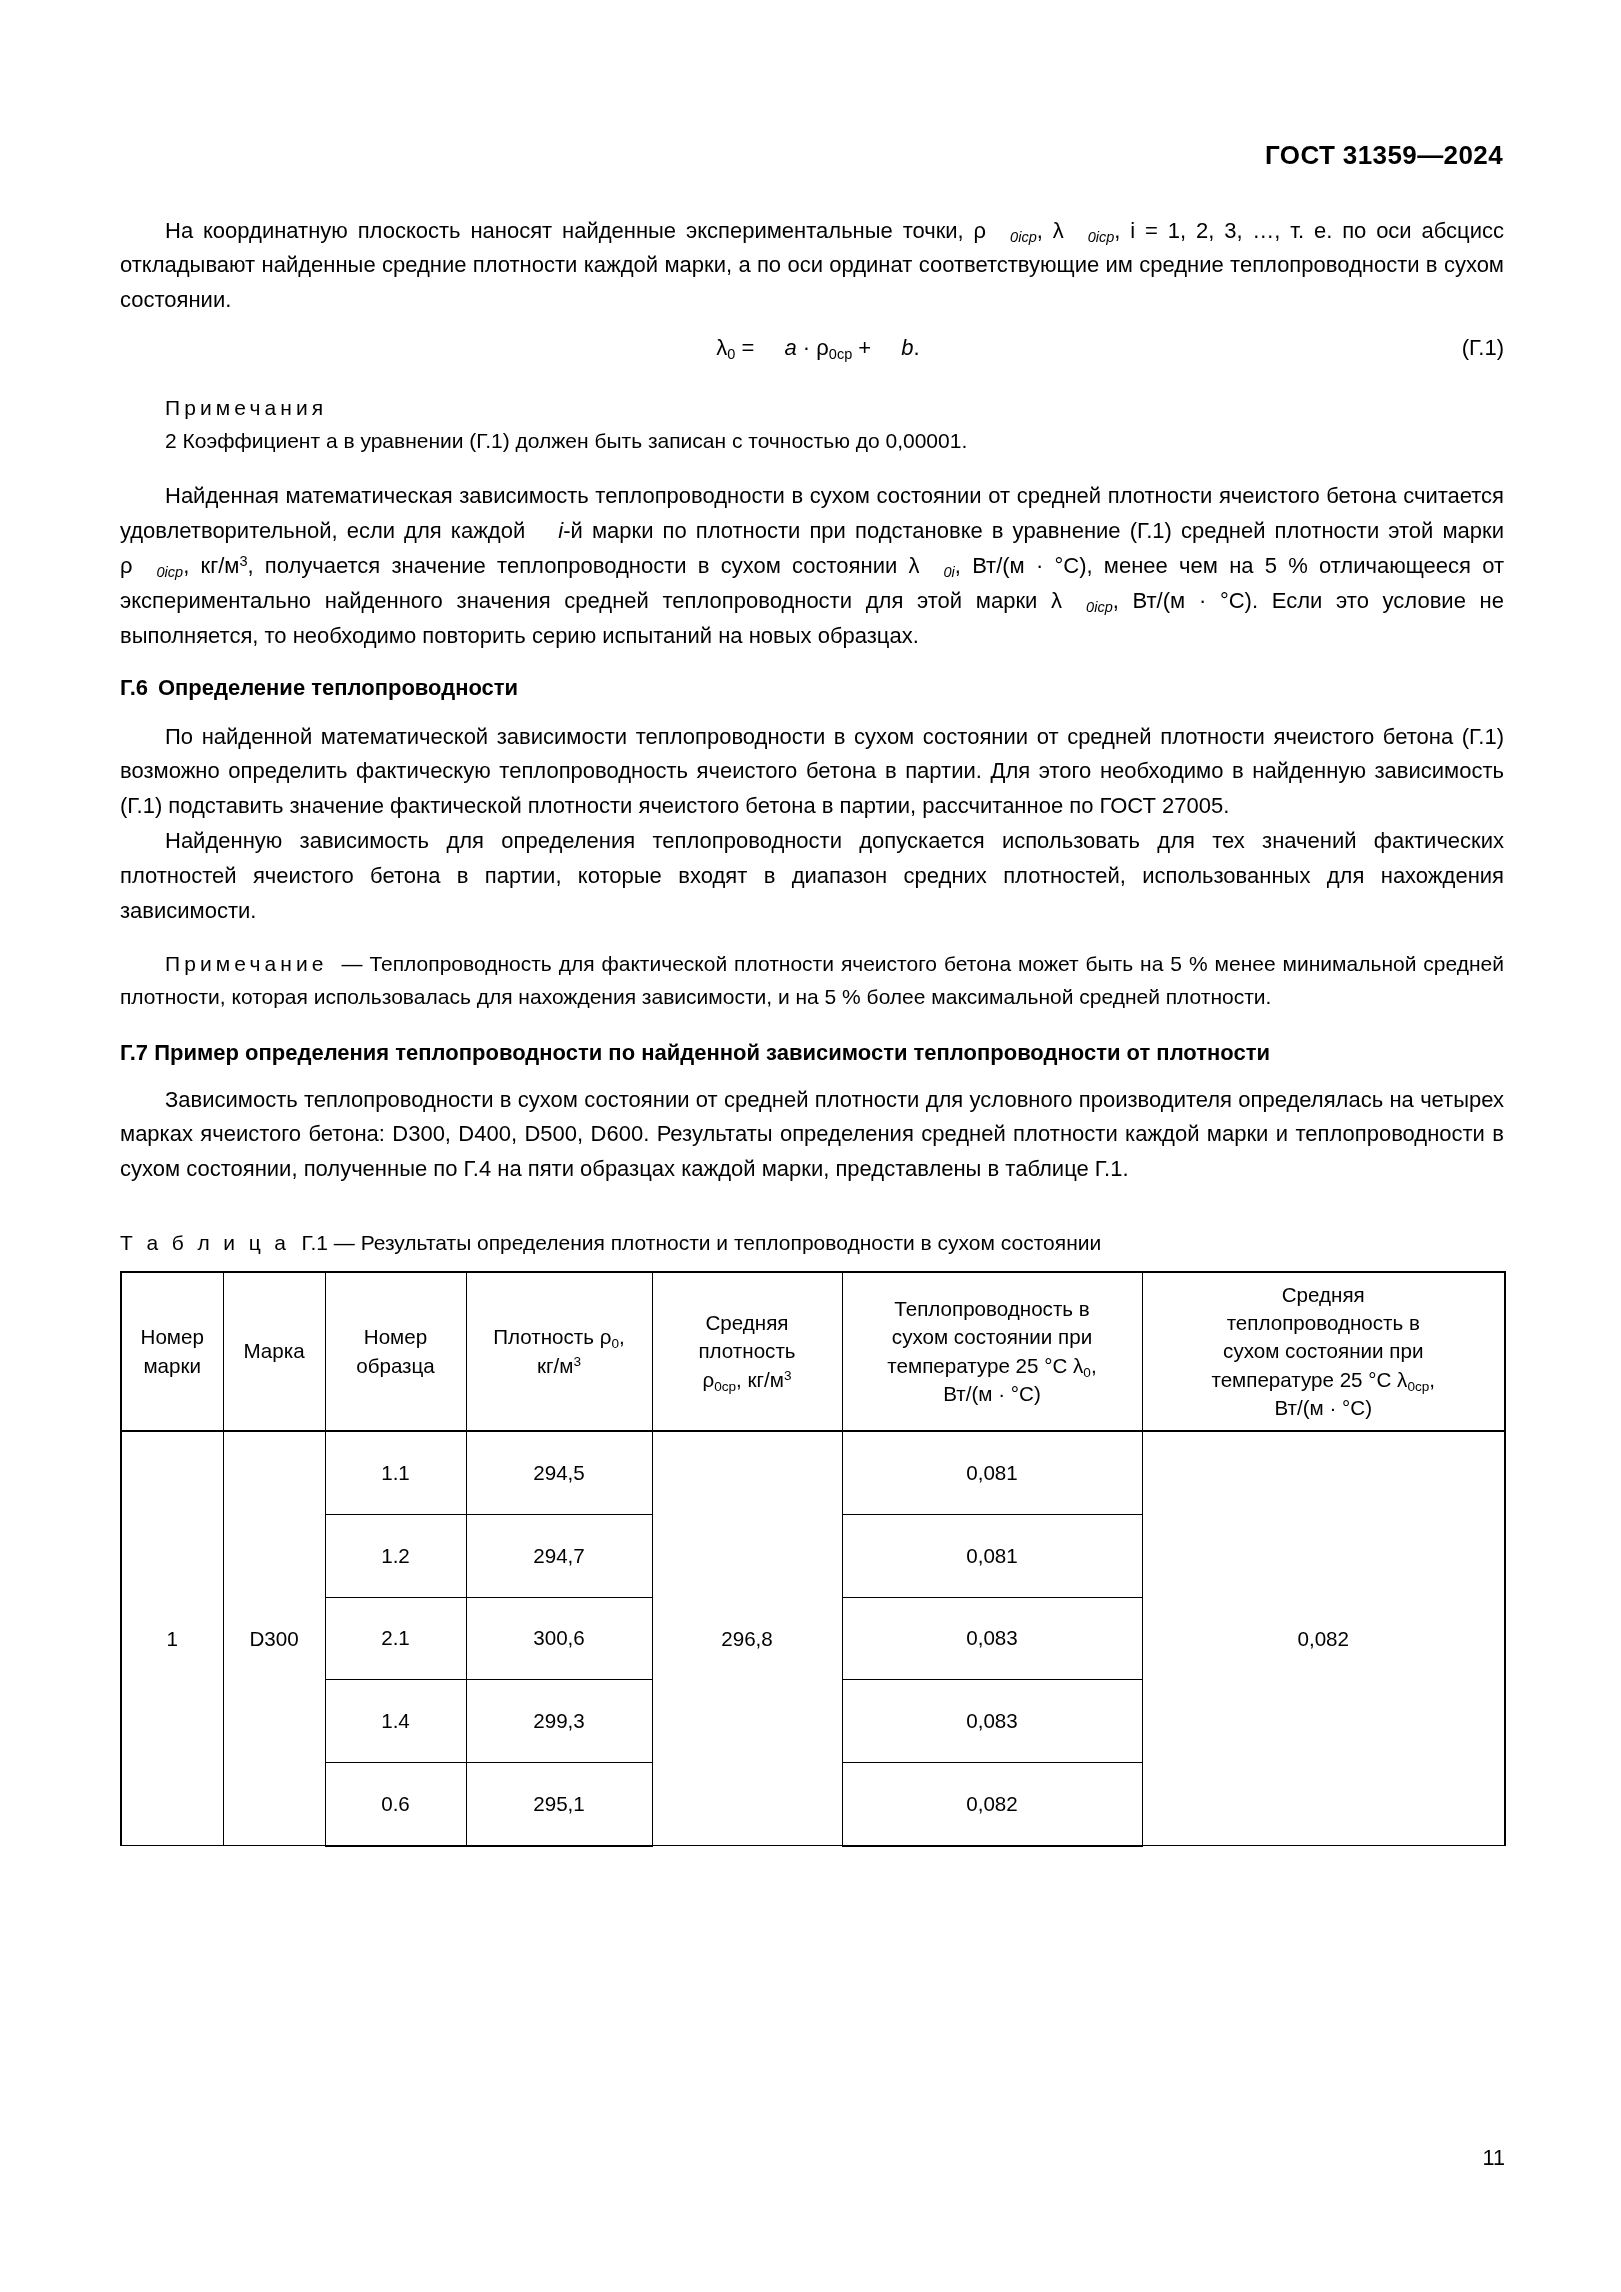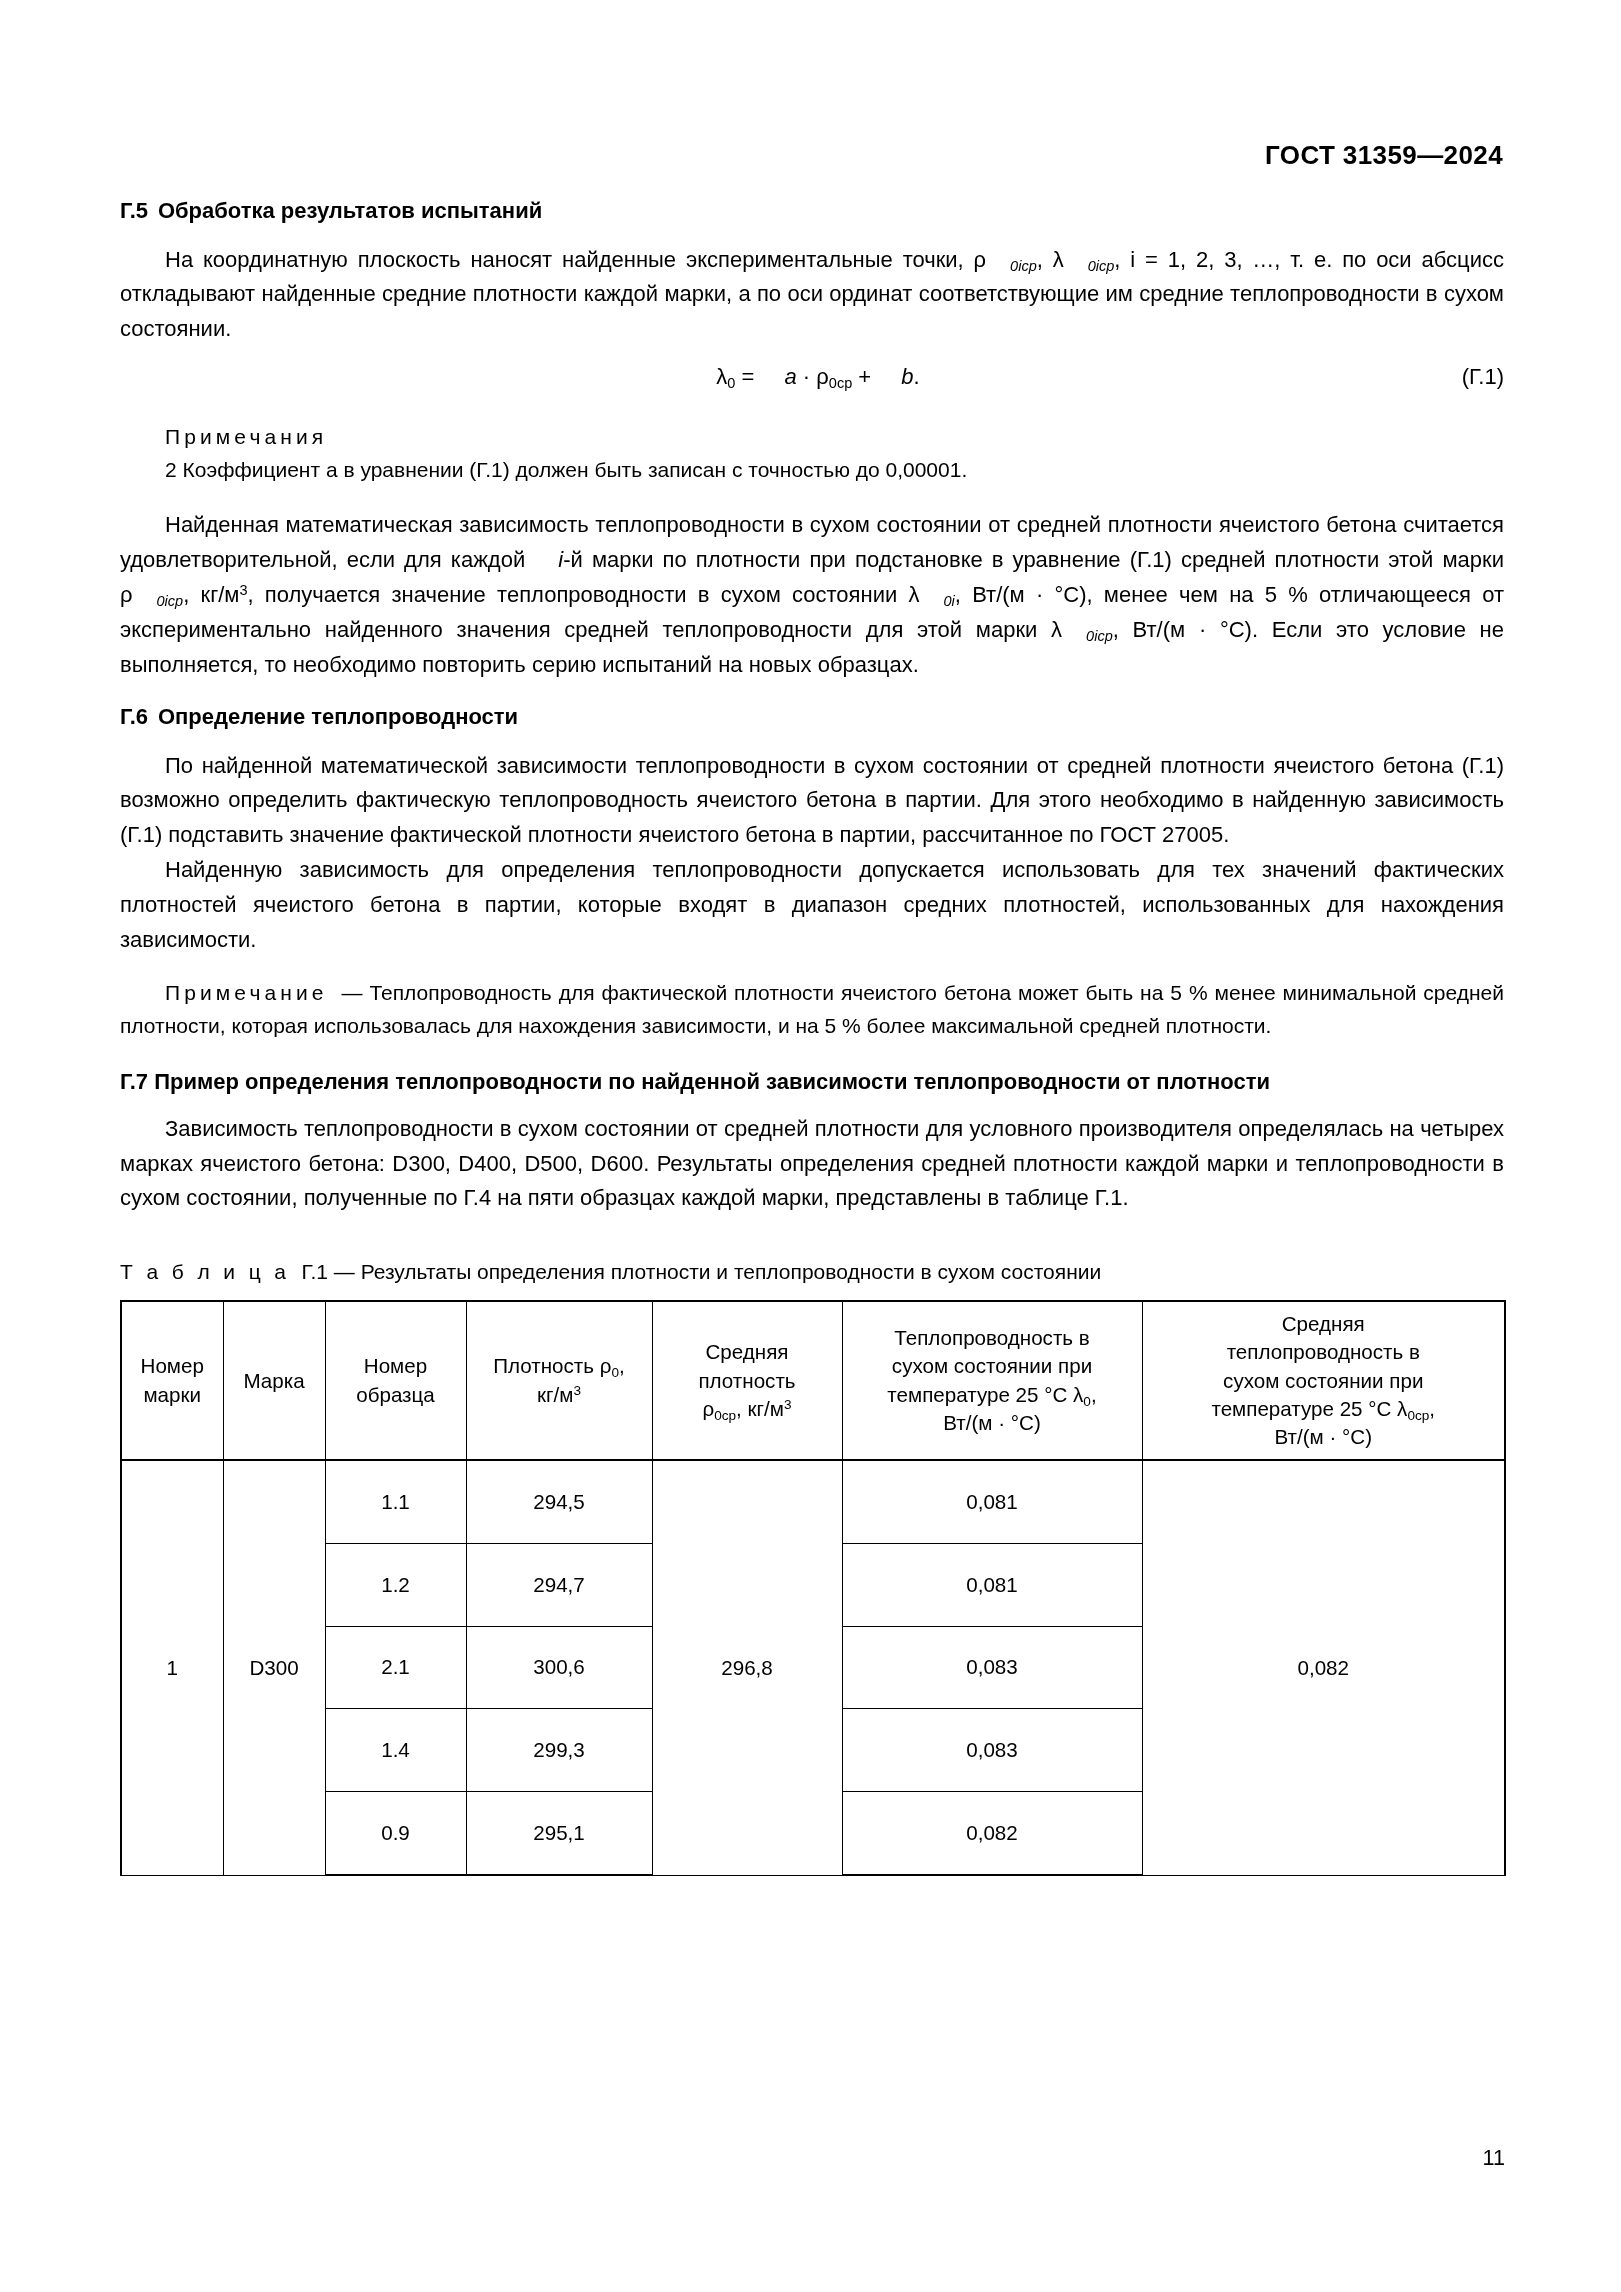--- a/index.html
+++ b/index.html
@@ -154,23 +154,20 @@
 <body>
 
 <div class="page">
 
   <div class="run-head">ГОСТ 31359—2024</div>
 
   <div class="content">
 
     <div style="height:196px"></div>
 
-    <h2 class="sec">
-      <span class="sec-num">Г.5</span><span>Обработка результатов испытаний</span>
-    </h2>
 
     <p class="body ind" style="margin-top:17.6px;">
       <span>На координатную плоскость наносят найденные экспериментальные точки, ρ</span><sub class="it">0iср</sub><span>, λ</span><sub class="it">0iср</sub><span>, i = 1, 2, 3, …, т. е. по оси абсцисс откладывают найденные средние плотности каждой марки, а по оси ординат соответствующие им средние теплопроводности в сухом состоянии.</span>
     </p>
 
 
     <div class="formula-row" style="margin-top:16.7px;">
       <div class="formula">
         λ<sub>0</sub> = <span class="it">a</span> · ρ<sub>0ср</sub> + <span class="it">b</span>.
       </div>
@@ -273,21 +270,21 @@
           <td>2.1</td>
           <td>300,6</td>
           <td>0,083</td>
         </tr>
         <tr>
           <td>1.4</td>
           <td>299,3</td>
           <td>0,083</td>
         </tr>
         <tr>
-          <td>0.9</td>
+          <td>0.6</td>
           <td>295,1</td>
           <td>0,082</td>
         </tr>
       </tbody>
     </table>
 
   </div>
 
   <div class="page-num">11</div>
 

